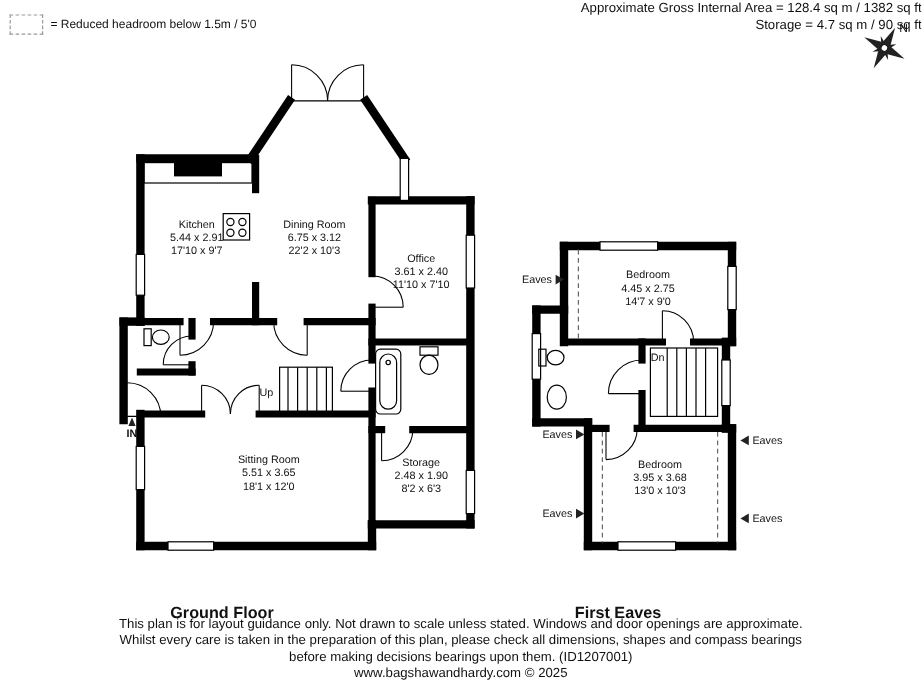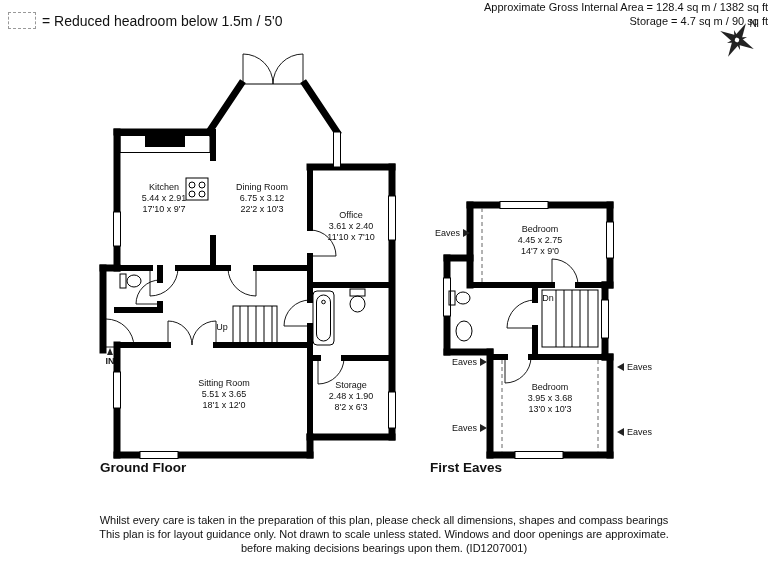--- a/index.html
+++ b/index.html
@@ -17,22 +17,22 @@
   .blk{fill:#000;}
   .tri{fill:#222;}
   .lbl{font:9px "Liberation Sans",sans-serif;fill:#111;text-anchor:middle;}
   .lblb{font:bold 9px "Liberation Sans",sans-serif;fill:#111;text-anchor:middle;}
   .lbl-end{text-anchor:end;}
   .lbl-start{text-anchor:start;}
   
   .header-block{left:0;right:0;top:7;text-align:right;font-size:11px;line-height:14px;}
   .legend{left:8;top:12px;left:8px;display:flex;align-items:center;}
   .legend-swatch{width:26px;height:15px;background:#fff;border:1.5px dashed #999;}
-  .legend-label{font-size:14px;margin-left:6px;white-space:nowrap;}
-  .floor-title{top:460px;width:170px;font-size:13.5px;font-weight:bold;}
+  .legend-label{font-size:10px;margin-left:6px;white-space:nowrap;}
+  .floor-title{top:503px;width:170px;text-align:center;font-size:13.5px;font-weight:bold;}
   .footer-block{left:0;right:0;top:513px;text-align:center;font-size:11px;line-height:14px;}
   .credit{left:0;right:0;top:555px;text-align:center;font-size:11px;}
 </style>
 </head>
 <body>
 
 <div id="page">
 
   <div class="abs legend">
     <div class="legend-swatch"></div>
@@ -308,19 +308,20 @@
         <circle cx="0" cy="0" r="2.8" fill="#fff" stroke="#1a1a1a" stroke-width="1"></circle>
       </g>
       <text class="lbl" x="753" y="27" style="font-size:10px;">N</text>
     </g>
   </svg>
 
   <div class="abs floor-title" style="left:100px;">Ground Floor</div>
   <div class="abs floor-title" style="left:430px;">First Eaves</div>
 
   <div class="abs footer-block">
+    <div>This plan is for layout guidance only. Not drawn to scale unless stated. Windows and door openings are approximate.</div>
     <div>Whilst every care is taken in the preparation of this plan, please check all dimensions, shapes and compass bearings</div>
-    <div>This plan is for layout guidance only. Not drawn to scale unless stated. Windows and door openings are approximate.</div>
     <div>before making decisions bearings upon them. (ID1207001)</div>
   </div>
 
+  <div class="abs credit">www.bagshawandhardy.com © 2025</div>
 
 </div>
 
 </body></html>

